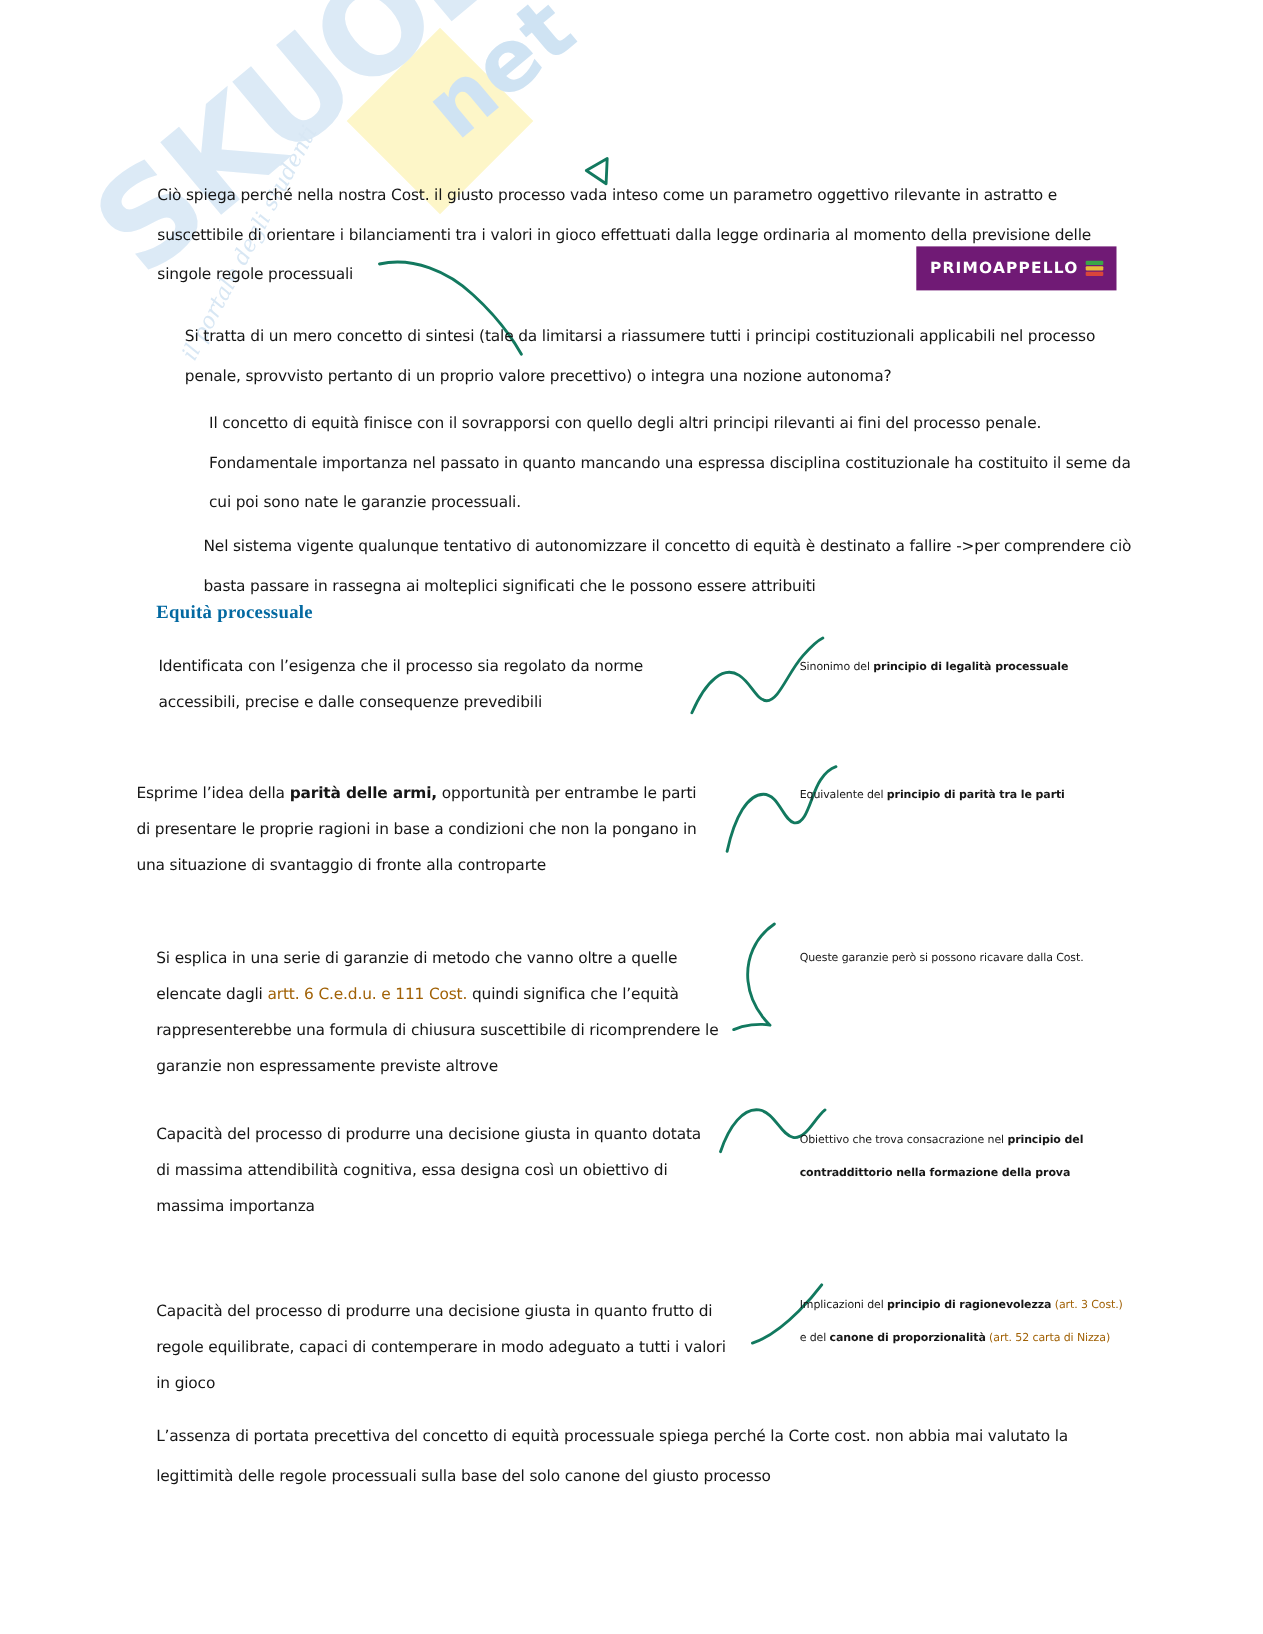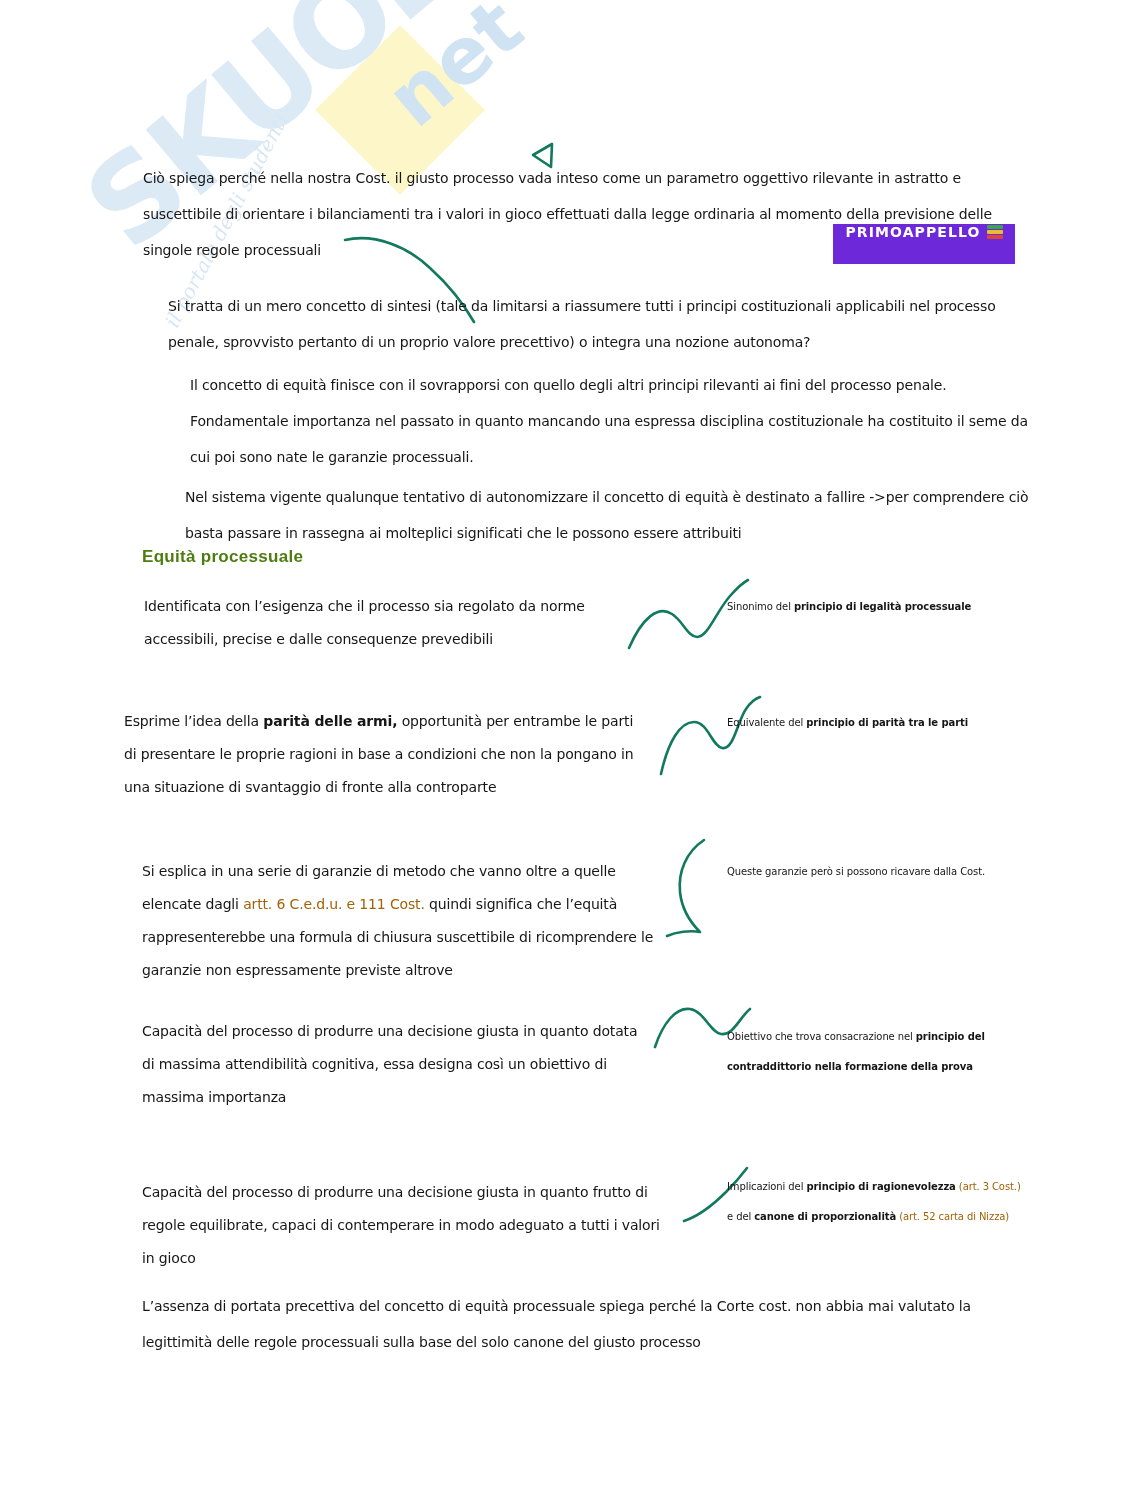--- a/index.html
+++ b/index.html
@@ -85,22 +85,22 @@
     color: #161616;
     font-family: "DejaVu Sans", sans-serif;
     font-size: 14px;
     line-height: 36px;
     letter-spacing: -0.15px;
   }
   .para b { font-weight: bold; }
   .pink { color: #a16207; }
   .heading {
     position: absolute;
-    color: #4d7c0f;
-    font-family: Liberation Sans, sans-serif;
+    color: #0369a1;
+    font-family: Liberation Serif, serif;
     font-size: 17px;
     font-weight: bold;
     letter-spacing: 0.3px;
   }
   .right-note {
     position: absolute;
     color: #161616;
     font-family: "DejaVu Sans", sans-serif;
     font-size: 10px;
     line-height: 30px;
@@ -108,22 +108,23 @@
   }
   .right-note b { font-weight: bold; }
 
   
   .badge {
     position: absolute;
     left: 833px;
     top: 224px;
     width: 182px;
     height: 40px;
-    background: #6d28d9;
+    background: #701a75;
     display: flex;
+    align-items: center;
     justify-content: center;
     gap: 6px;
     z-index: 3;
   }
   .badge-text {
     color: #ffffff;
     font-family: "DejaVu Sans", sans-serif;
     font-size: 14px;
     font-weight: bold;
     letter-spacing: 1.1px;

